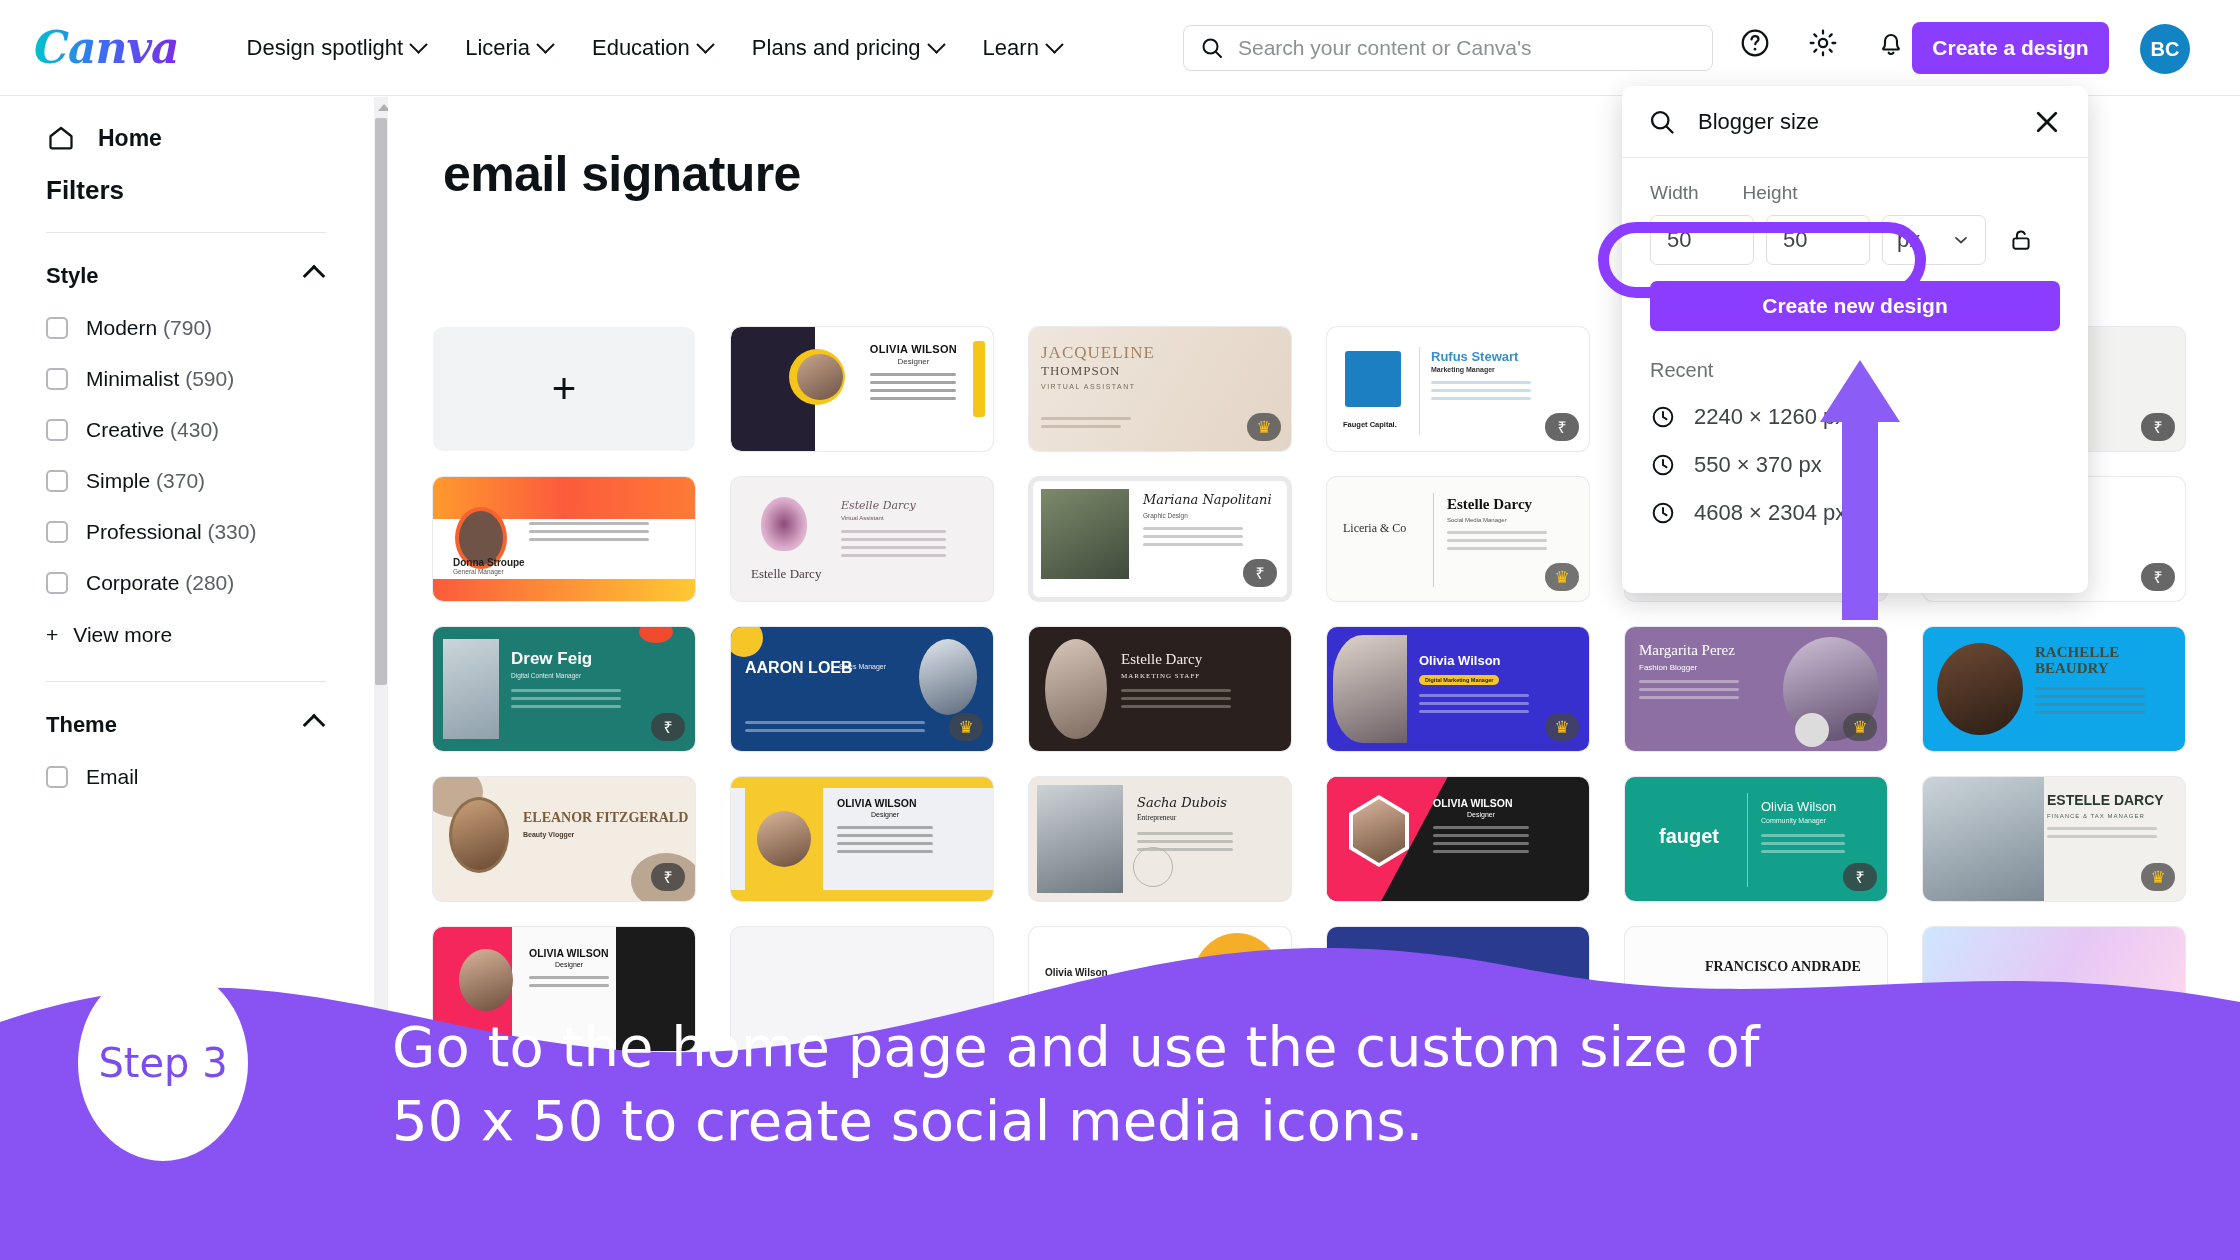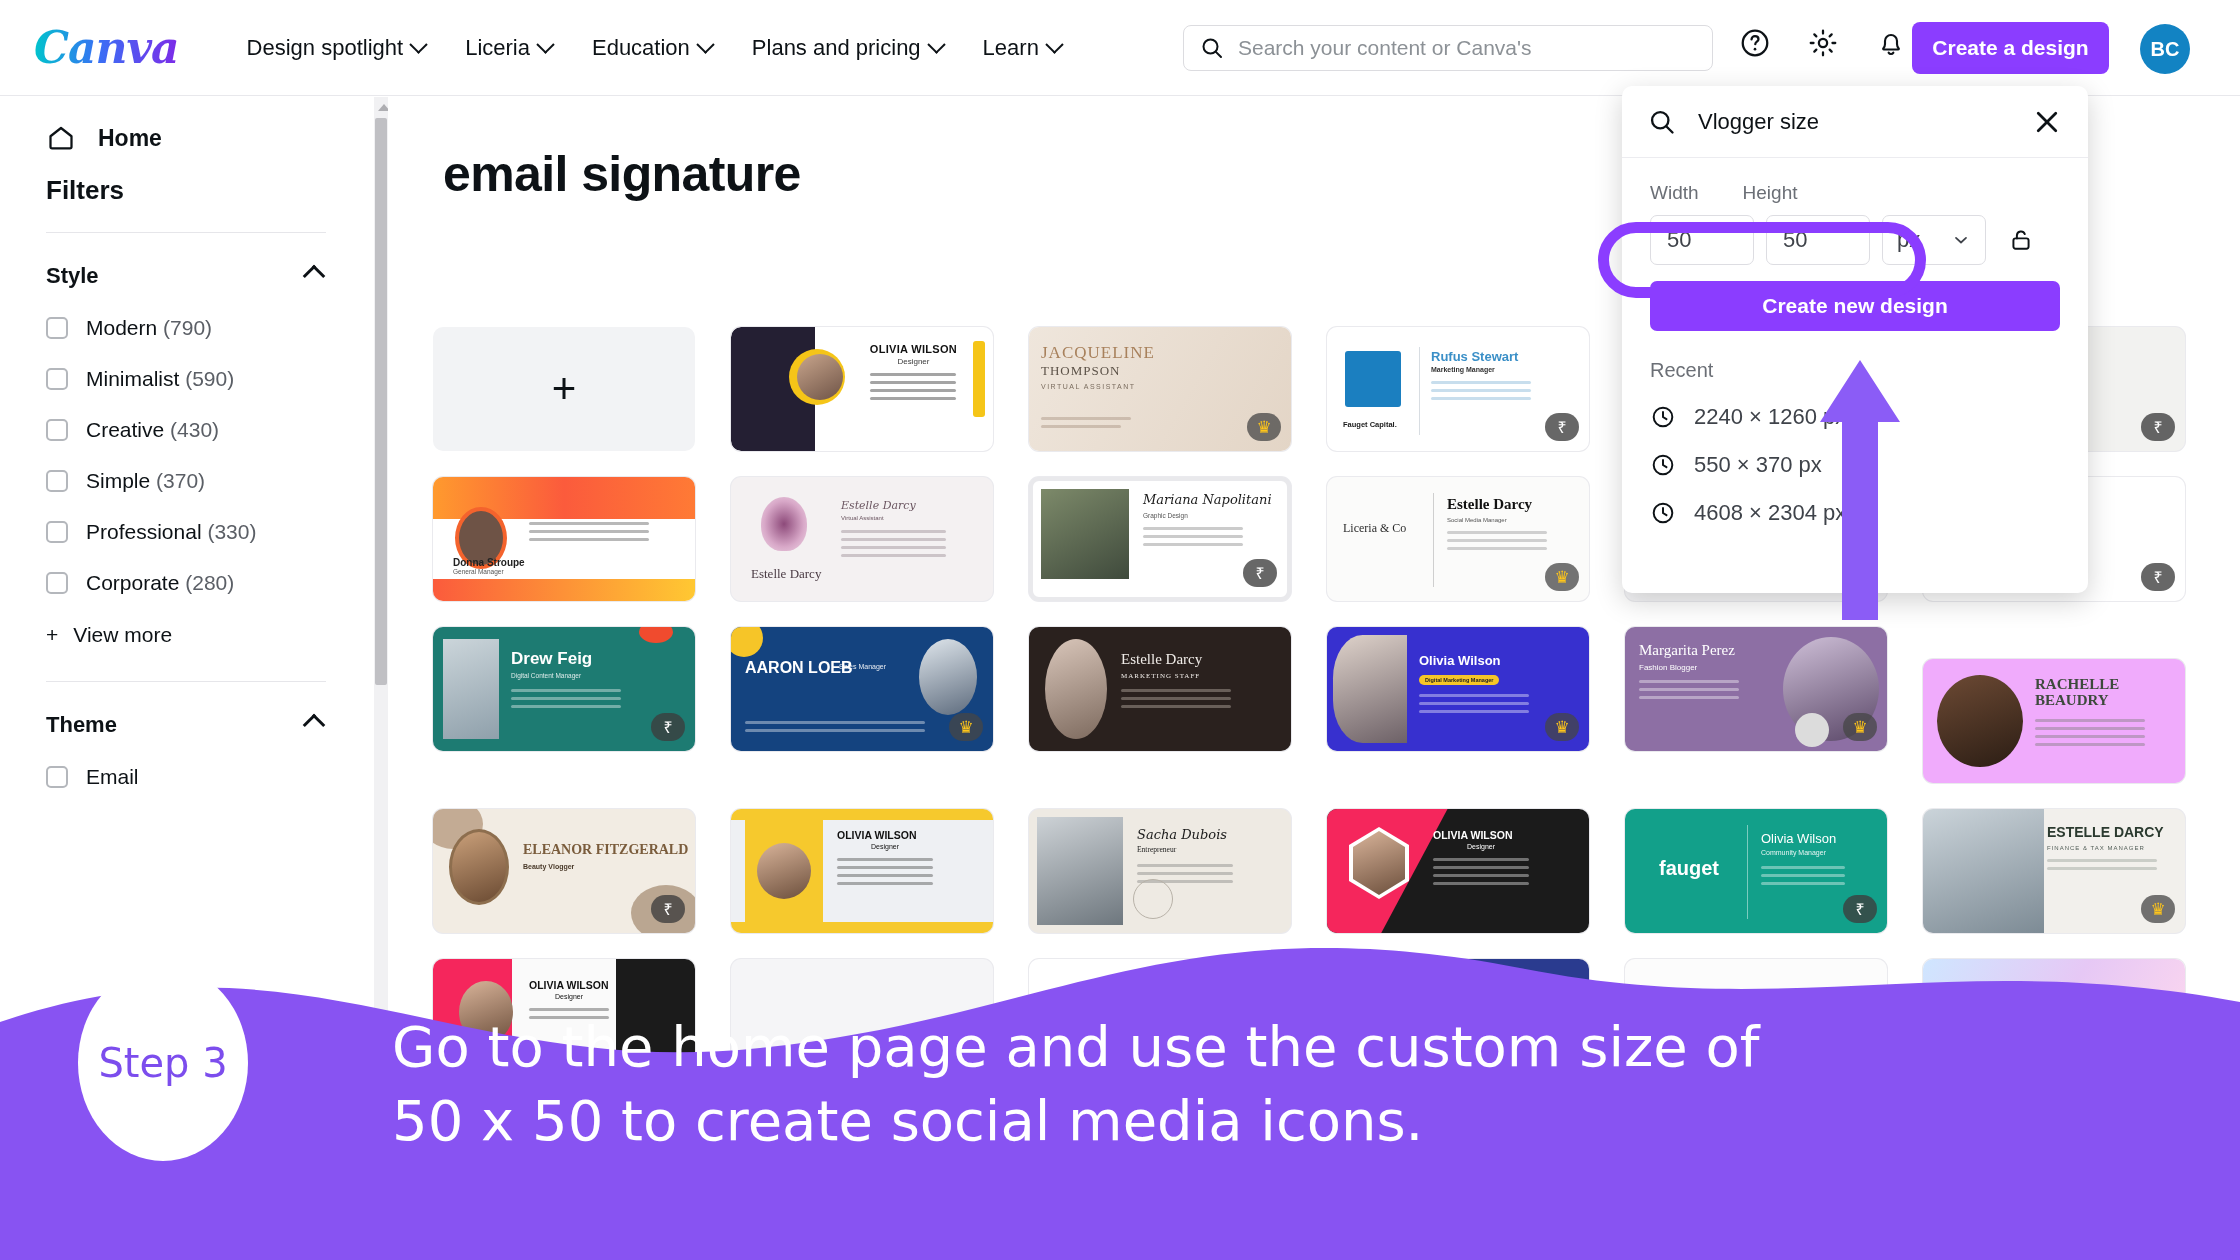--- a/index.html
+++ b/index.html
@@ -501,21 +501,21 @@
               <div class="line"></div>
           </div>
         </div>
         <div style="position:absolute;right:8px;top:10px;width:96px;height:104px;border-radius:50%;background:linear-gradient(160deg,#cfc0d8,#5a4768)"></div>
         <div style="position:absolute;right:58px;bottom:4px;width:34px;height:34px;border-radius:50%;background:#dcdcdc"></div>
         <div class="badge crown">
             <span class="crown-g">♛</span>
           </div>
       </div>
 
-      <div class="card" style="background:#f0abfc;margin-top:32px;">
+      <div class="card" style="background:#0ea5e9;">
         <div style="position:absolute;left:14px;top:16px;width:86px;height:92px;border-radius:50%;background:linear-gradient(160deg,#6d4a34,#2b1d14)"></div>
         <div style="position:absolute;left:112px;top:18px;color:#3d4a3c;">
           <div style="font-family:'Liberation Serif',serif;font-weight:700;font-size:15px;line-height:1.05">RACHELLE BEAUDRY</div>
           <div style="margin-top:10px;width:110px;color:#6b7569" class="lines">
             <div class="line"></div>
               <div class="line"></div>
               <div class="line"></div>
               <div class="line"></div>
           </div>
         </div>
@@ -639,21 +639,21 @@
       <div class="card" style="background:linear-gradient(120deg,#cfe6ff,#e6c8f5,#ffd9ee);"></div>
     </div>
   </div>
 
   <div class="panel">
     <div class="panel-search">
       <svg width="28" height="28" viewBox="0 0 24 24" fill="none">
         <circle cx="10.5" cy="10.5" r="7" stroke="#0d1216" stroke-width="2"></circle>
         <line x1="15.6" y1="15.6" x2="21" y2="21" stroke="#0d1216" stroke-width="2" stroke-linecap="round"></line>
       </svg>
-      <div class="panel-search-txt">Vlogger size</div>
+      <div class="panel-search-txt">Blogger size</div>
       <svg class="close-x" viewBox="0 0 24 24" fill="none">
         <line x1="5" y1="5" x2="19" y2="19" stroke="#0d1216" stroke-width="2.2" stroke-linecap="round"></line>
         <line x1="19" y1="5" x2="5" y2="19" stroke="#0d1216" stroke-width="2.2" stroke-linecap="round"></line>
       </svg>
     </div>
 
     <div class="panel-body">
       <div class="wh-labels">
         <span>Width</span>
         <span>Height</span>

